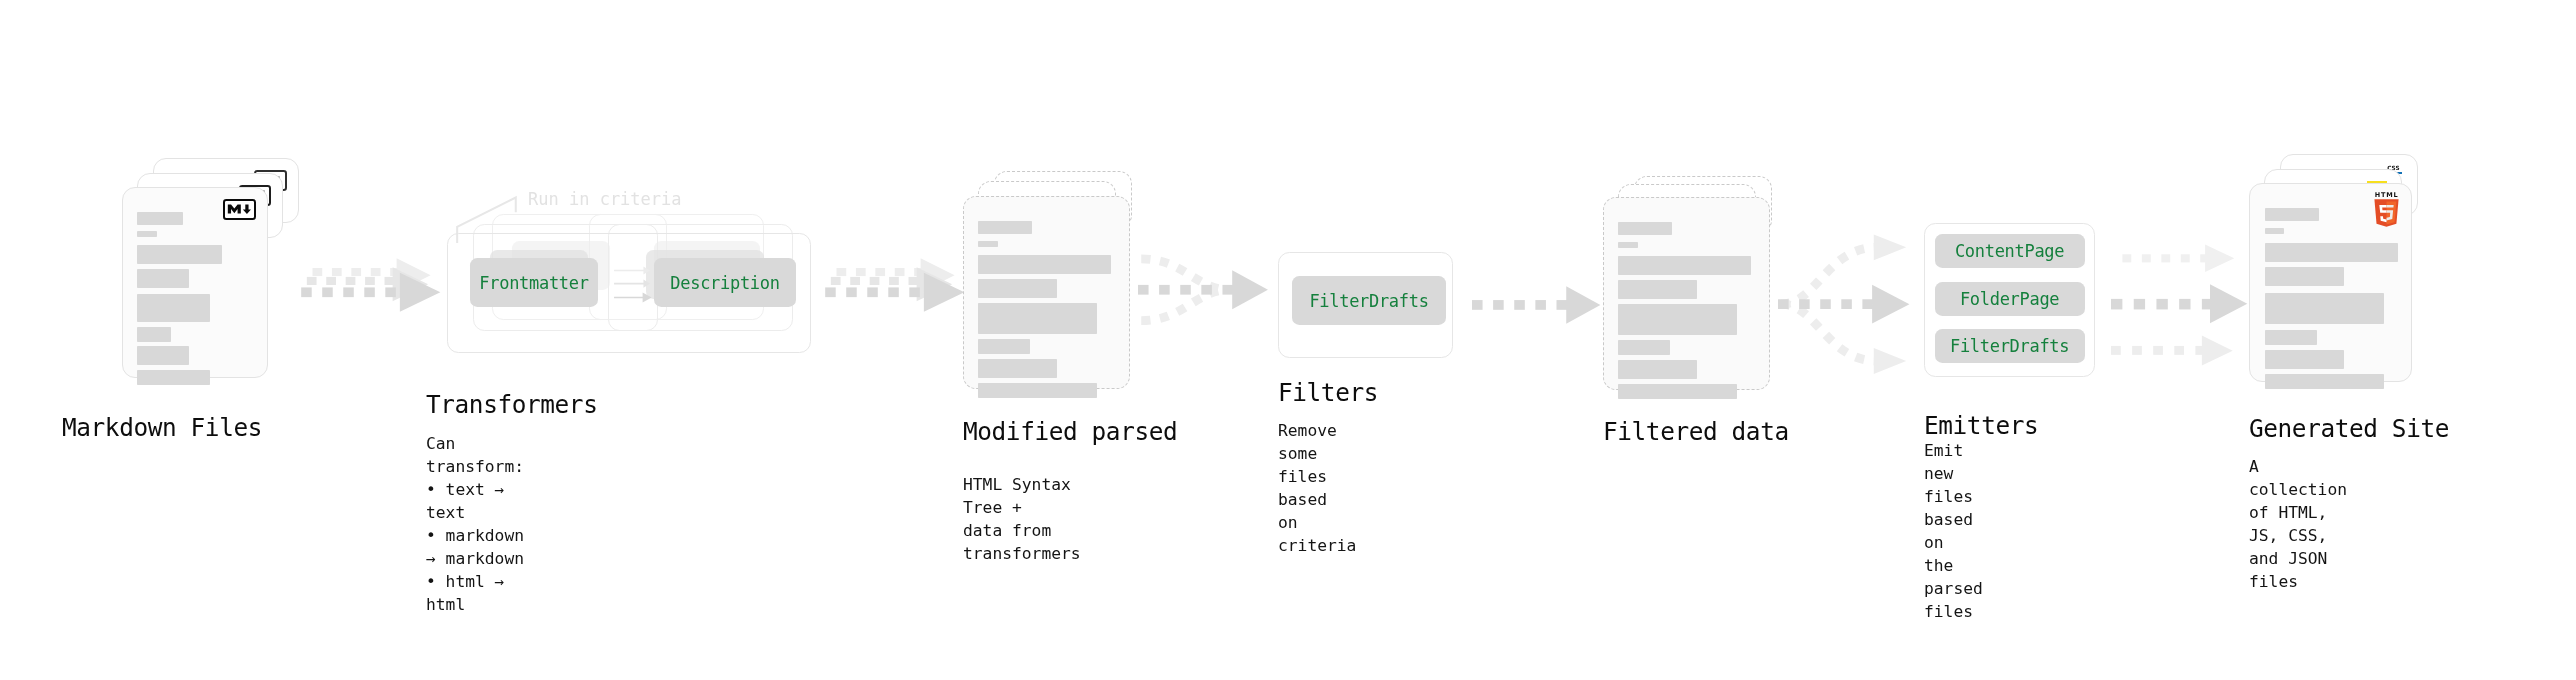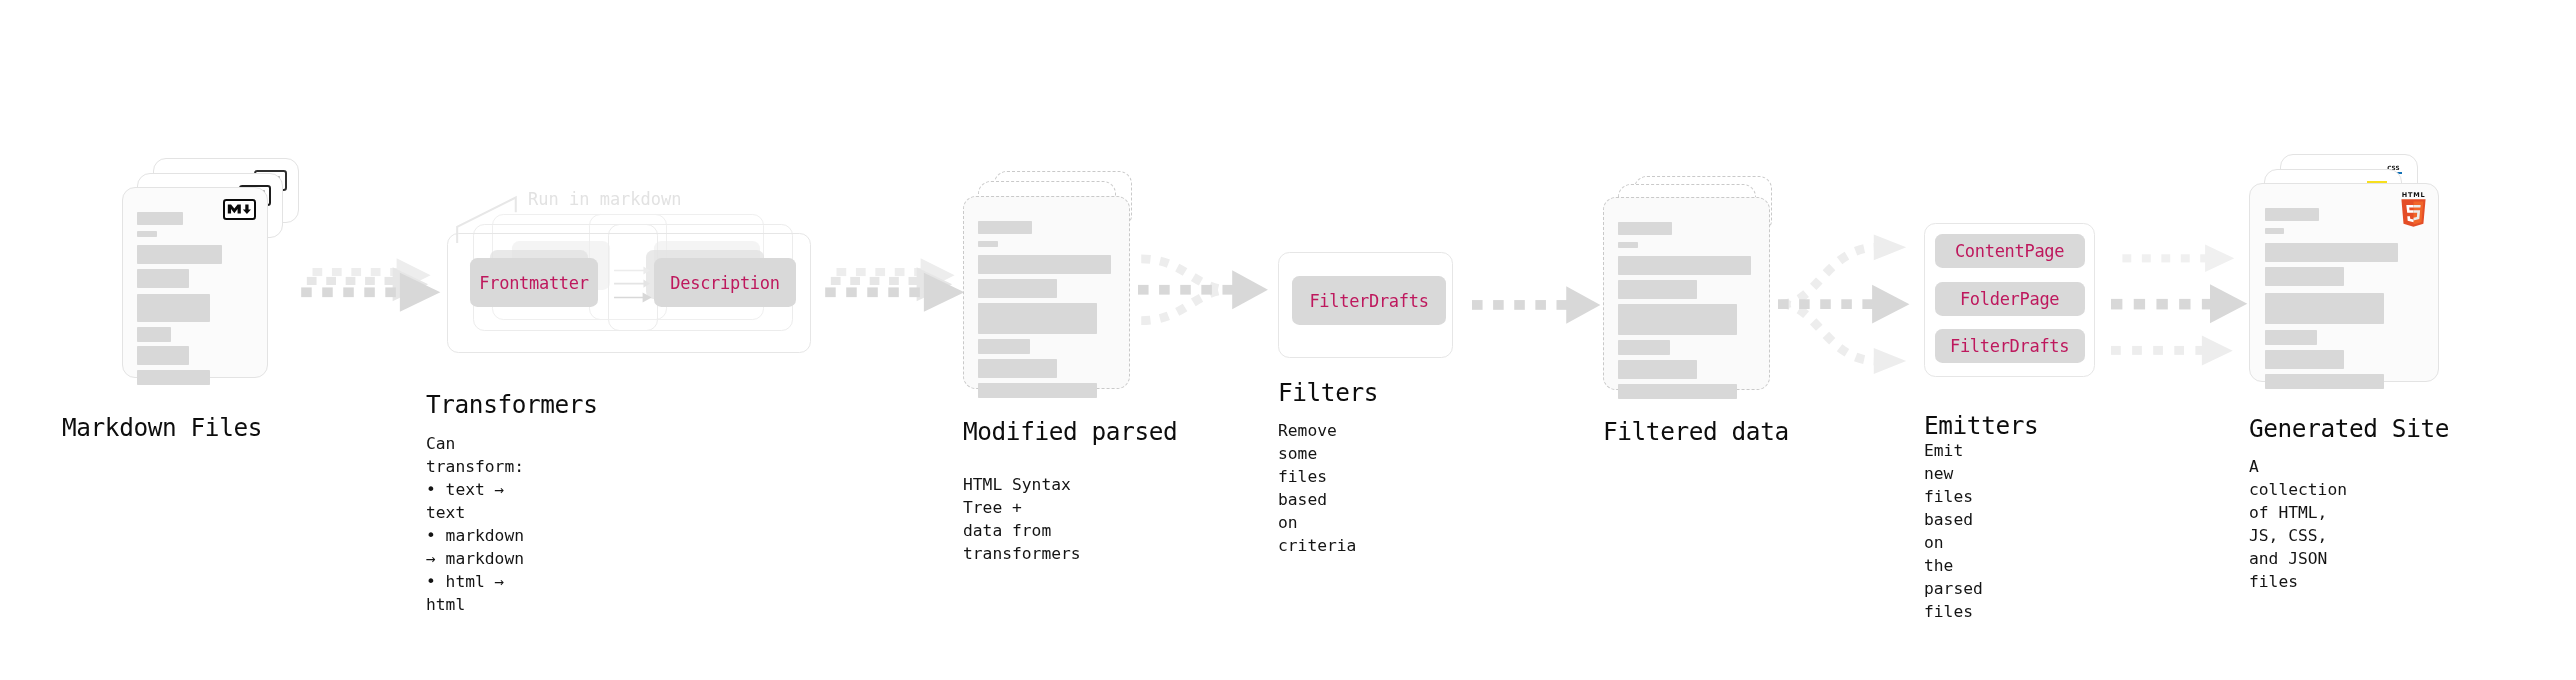--- a/index.html
+++ b/index.html
@@ -64,21 +64,21 @@
   .groupbox {
     position: absolute;
     border: 1.6px solid #e6e6e6;
     border-radius: 11.4px;
     background: transparent;
   }
   .chip {
     position: absolute;
     background: #d9d9d9;
     border-radius: 7.3px;
-    color: #be185d;
+    color: #15803d;
     display: flex; align-items: center; justify-content: center;
     font-size: 17px;
     letter-spacing: -0.3px;
     white-space: nowrap;
   }
   .chip.faded1 { background: #e2e2e2; opacity:.75; }
   .chip.faded2 { background: #ececec; opacity:.6; }
 
   
   .title {
@@ -177,21 +177,21 @@
       <rect x="104" y="24" width="13" height="12"></rect>
       <path d="M122 6 L172 30 L122 54 Z"></path>
     </g>
   </svg>
 
   <div class="stage" style="left:447px; top:191px;">
 
     <svg class="arrow-svg" style="left:9.8px; top:0px;" width="98" height="57" viewBox="0 0 120 70">
       <path d="M0 64 L0 44 L72 8 L72 26" stroke="#e7e7e7" stroke-width="2.5" fill="none"></path>
     </svg>
-    <div class="hint" style="left:81px; top:-1.6px;">Run in markdown</div>
+    <div class="hint" style="left:81px; top:-1.6px;">Run in criteria</div>
 
     <div class="groupbox" style="left:45px; top:23px; width:175px; height:106px; border-color:#efefef;"></div>
     <div class="groupbox" style="left:142px; top:23px; width:175px; height:106px; border-color:#efefef;"></div>
 
     <div class="groupbox" style="left:26px; top:32.5px; width:185px; height:107px; border-color:#ececec;"></div>
     <div class="groupbox" style="left:161px; top:32.5px; width:185px; height:107px; border-color:#ececec;"></div>
 
     <div class="groupbox" style="left:0px; top:42px; width:364px; height:120px;"></div>
 
     <div class="chip faded2" style="left:65px; top:50px; width:98px; height:49px;"></div>
@@ -390,21 +390,21 @@
         <div class="badge" style="right:14.6px; top:10.6px; width:18px;">
           <div style="font-family:'DejaVu Sans','Liberation Sans',sans-serif;font-size:5.7px;font-weight:700;color:#111;text-align:center;line-height:5.7px;">CSS</div>
           <div style="width:18px;height:2.4px;background:#1572b6;margin-top:0.8px;"></div>
         </div>
       </div>
 
       <div class="doc-card ghost" style="left:15.4px; top:14.6px; width:138px; height:62px;">
         <div class="badge" style="right:14.6px; top:11.4px; width:19.5px; height:13px; background:#f7df1e;"></div>
       </div>
 
-      <div class="doc-card" style="left:0px; top:29px; width:190px; height:199px;">
+      <div class="doc-card" style="left:0px; top:29px; width:163px; height:199px;">
         <div class="html5" style="right:9.8px; top:8.1px;">
           <div class="h5-word">HTML</div>
           <svg width="29" height="28" viewBox="0 0 36 34" style="position:absolute;top:7.3px;left:0;" aria-hidden="true">
             <path d="M3 0 L33 0 L30.3 30.4 L17.9 34 L5.6 30.4 Z" fill="#e44d26"></path>
             <path d="M18 2.6 L18 31.4 L28 28.4 L30.3 2.6 Z" fill="#f16529"></path>
             <path d="M18 13.5 L13 13.5 L12.7 10.2 L18 10.2 L18 7 L9.1 7 L9.2 8.4 L10.2 16.7 L18 16.7 Z M18 21.9 L18 25.2 L13.9 24.1 L13.6 20.9 L10.3 20.9 L10.8 26.5 L18 28.5 Z" fill="#ffffff"></path>
             <path d="M18 16.7 L22.6 16.7 L22.2 21.9 L18 23 L18 26.3 L25.2 24.3 L25.9 16.7 L26.2 13.5 L18 13.5 Z M18 10.2 L18 7 L26.9 7 L26.6 10.2 Z" fill="#ebebeb"></path>
           </svg>
         </div>
         <div class="bar" style="left:14.6px; top:24.4px; width:54px; height:13px;"></div>

